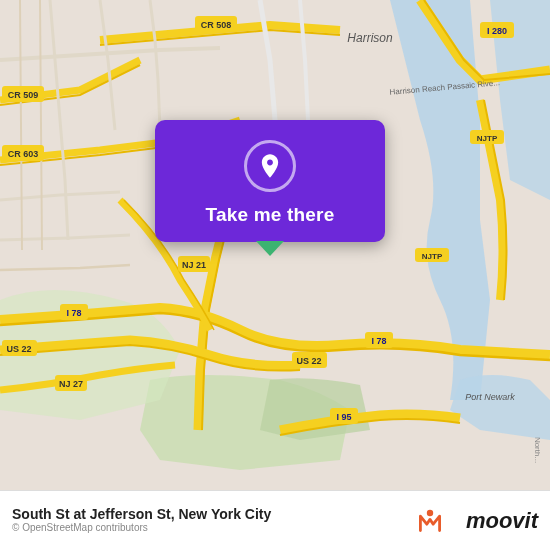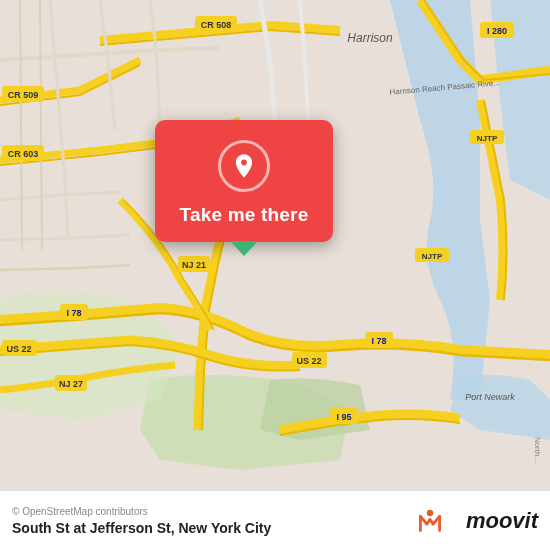--- a/index.html
+++ b/index.html
@@ -26,22 +26,22 @@
       height: 100%;
       position: absolute;
       top: 0; left: 0;
     }
 
     
     #popup-card {
       position: absolute;
       top: 120px;
       left: 155px;
-      width: 178px;
-      background: #ef4444;
+      width: 230px;
+      background: #6d28d9;
       border-radius: 10px;
       padding: 20px 20px 16px 20px;
       display: flex;
       flex-direction: column;
       align-items: center;
       box-shadow: 0 4px 16px rgba(0,0,0,0.35);
       z-index: 10;
     }
 
     #popup-card::after {
@@ -254,22 +254,22 @@
       <svg id="location-pin-svg" viewBox="0 0 24 24" fill="white">
         <path d="M12 2C8.13 2 5 5.13 5 9c0 5.25 7 13 7 13s7-7.75 7-13c0-3.87-3.13-7-7-7zm0 9.5c-1.38 0-2.5-1.12-2.5-2.5S10.62 6.5 12 6.5s2.5 1.12 2.5 2.5S13.38 11.5 12 11.5z"></path>
       </svg>
     </div>
     <button id="take-me-there-btn">Take me there</button>
   </div>
 </div>
 
 <div id="bottom-bar">
   <div id="bottom-left">
+    <span id="location-text">South St at Jefferson St, New York City</span>
     <span id="copyright-text">© OpenStreetMap contributors</span>
-    <span id="location-text">South St at Jefferson St, New York City</span>
   </div>
 
   <div id="moovit-logo">
 
     <svg id="moovit-icon" viewBox="0 0 40 40">
       <rect width="40" height="40" rx="8" fill="white"></rect>
 
       <path d="M 8 32 L 8 14 L 16 24 L 20 18 L 24 24 L 32 14 L 32 32" stroke="#e85c2b" stroke-width="3.5" fill="none" stroke-linejoin="round" stroke-linecap="round"></path>
       <circle cx="20" cy="10" r="4" fill="#e85c2b"></circle>
     </svg>

